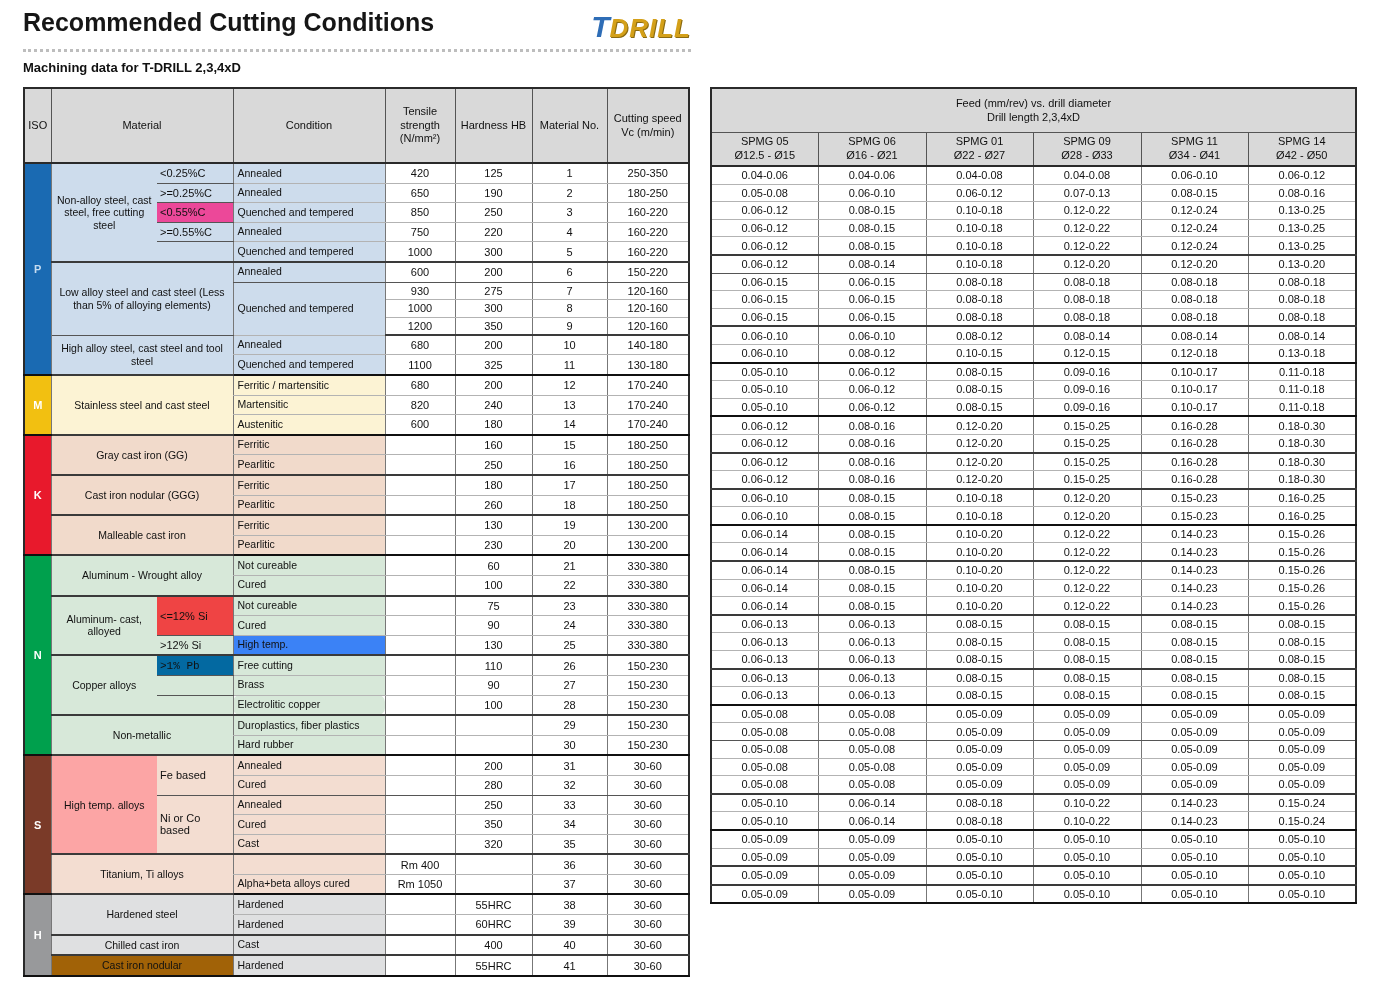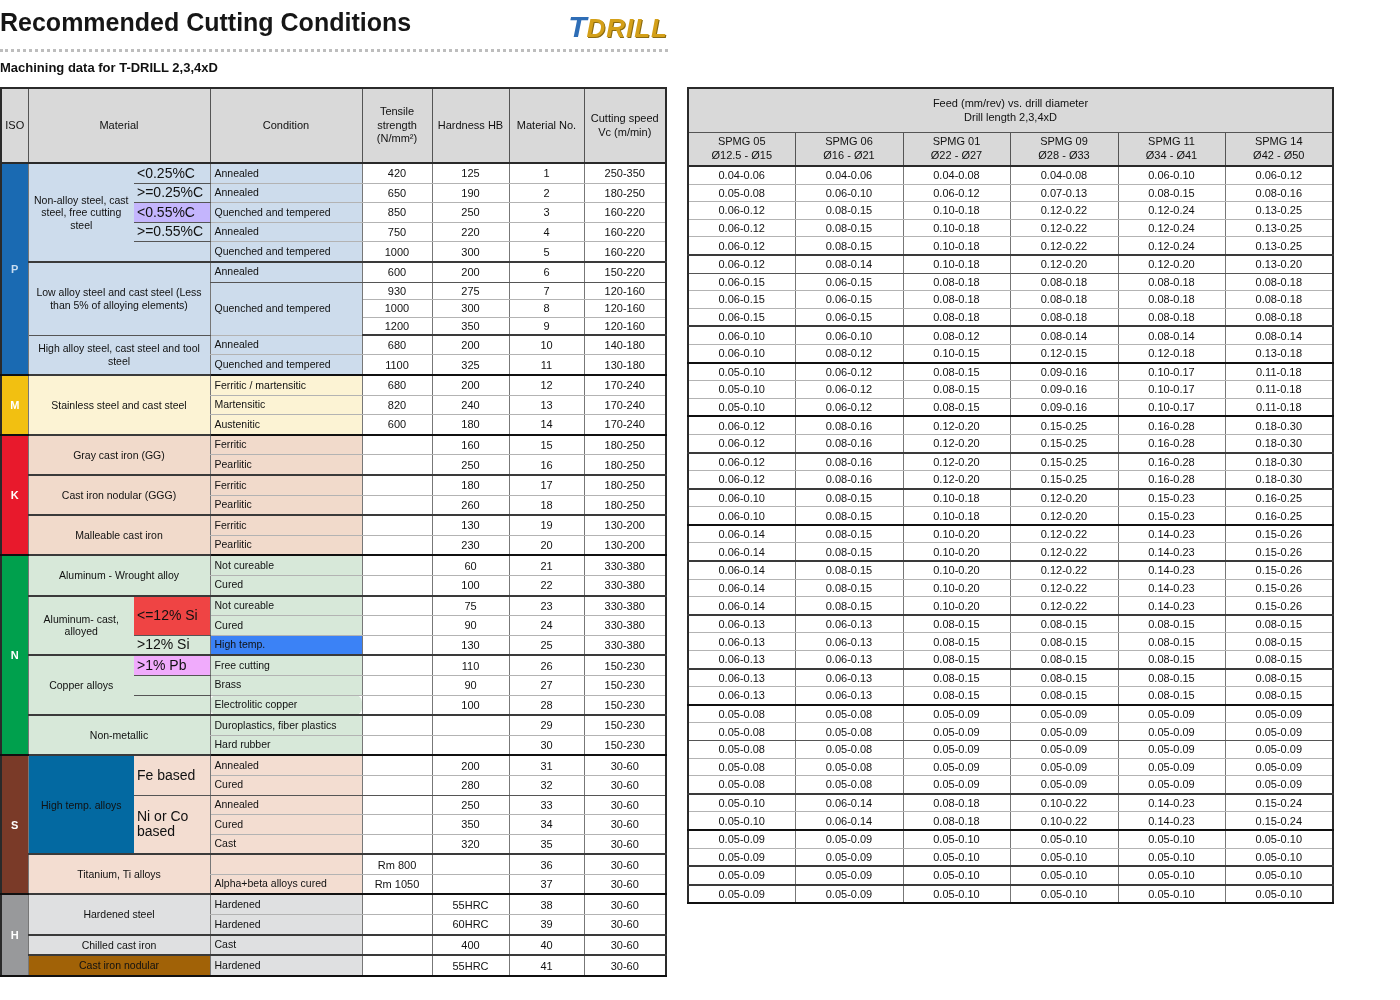--- a/index.html
+++ b/index.html
@@ -1,38 +1,38 @@
 <!DOCTYPE html>
 <html><head>
 <meta charset="utf-8">
 <style>
   html,body{margin:0;padding:0;background:#fff;}
   body{width:1400px;height:1000px;font-family:"Liberation Sans",sans-serif;color:#111;}
-  .page{position:relative;width:1400px;height:967px;box-sizing:border-box;padding:8px 0;}
+  .page{position:relative;width:1400px;height:967px;box-sizing:border-box;padding:8px 23px;}
   .header-row{position:relative;width:668px;height:38px;}
   .page-title{margin:0;font-size:25px;font-weight:bold;color:#161616;letter-spacing:0;}
   .logo{position:absolute;right:0;top:2px;font-style:italic;font-weight:bold;white-space:nowrap;}
   .logo-t{color:#2e6db6;font-size:30px;}
   .logo-drill{color:#d4a019;font-size:26px;letter-spacing:1px;text-shadow:1px 1px 0 #8a6a10;}
   .title-rule{width:668px;border-bottom:3px dotted #bdbdbd;margin-top:3px;}
   .subtitle{margin-top:8px;font-size:13px;font-weight:bold;}
   .tables{display:flex;gap:20px;margin-top:12px;align-items:flex-start;}
   table{border-collapse:collapse;table-layout:fixed;border:2px solid #2a2a2a;}
   table.left{width:665px;}
   table.right{width:645px;}
   th{background:#d9d9d9;font-weight:normal;font-size:11px;border:1px solid #555;text-align:center;padding:2px;line-height:1.25;}
   table.left thead th{height:69px;border-bottom:2px solid #2a2a2a;}
   table.right th.feed-title{height:39px;border-bottom:1px solid #555;}
   table.right thead tr.cols th{height:28px;border-bottom:2px solid #2a2a2a;}
   td{font-size:11px;text-align:center;height:16.6px;padding:0 3px;line-height:1.1;
      border-left:1px solid #777;border-right:1px solid #777;
      border-top:1px solid #b3b3b3;border-bottom:1px solid #b3b3b3;overflow:hidden;}
   .iso-cell{font-weight:bold;font-size:11px;border-bottom:2px solid #101010;}
   .mat-cell{text-align:center;font-size:10.5px;padding:1px 4px;line-height:1.2;border-right:none;border-bottom:2px solid #3a3a3a;}
-  .sub-cell{text-align:left;font-size:14px;border-left:none;}
+  .sub-cell{text-align:left;font-size:11px;border-left:none;}
   .sub-mid{border-bottom:1px solid #555;}
   .sub-last{border-bottom:2px solid #3a3a3a;}
   .cond-cell{text-align:left;font-size:10.5px;padding:1px 4px;}
   .num-cell,.feed-cell{background:#fff;}
   tr.sub-end td{border-bottom:1px solid #555;}
   tr.mat-end td{border-bottom:2px solid #3a3a3a;}
   tr.iso-end td{border-bottom:2px solid #101010;}
 </style>
 </head>
 <body>
@@ -85,21 +85,21 @@
           </tr>
           <tr>
             <td class="sub-cell sub-mid" rowspan="1" style="background: rgb(205, 220, 236);">&gt;=0.25%C</td>
             <td class="cond-cell" style="background: rgb(205, 220, 236);">Annealed</td>
             <td class="num-cell">650</td>
             <td class="num-cell">190</td>
             <td class="num-cell">2</td>
             <td class="num-cell">180-250</td>
           </tr>
           <tr>
-            <td class="sub-cell sub-mid" rowspan="1" style="background: #c4b5fd;">&lt;0.55%C</td>
+            <td class="sub-cell sub-mid" rowspan="1" style="background: #ec4899;">&lt;0.55%C</td>
             <td class="cond-cell" style="background: rgb(205, 220, 236);">Quenched and tempered</td>
             <td class="num-cell">850</td>
             <td class="num-cell">250</td>
             <td class="num-cell">3</td>
             <td class="num-cell">160-220</td>
           </tr>
           <tr>
             <td class="sub-cell sub-mid" rowspan="1" style="background: rgb(205, 220, 236);">&gt;=0.55%C</td>
             <td class="cond-cell" style="background: rgb(205, 220, 236);">Annealed</td>
             <td class="num-cell">750</td>
@@ -261,21 +261,21 @@
           <tr class="mat-end">
             <td class="sub-cell sub-last" rowspan="1" style="background: rgb(215, 232, 217);">&gt;12% Si</td>
             <td class="cond-cell" style="background: #3b82f6;">High temp.</td>
             <td class="num-cell"></td>
             <td class="num-cell">130</td>
             <td class="num-cell">25</td>
             <td class="num-cell">330-380</td>
           </tr>
           <tr>
             <td class="mat-cell" rowspan="3" style="background: rgb(215, 232, 217);">Copper alloys</td>
-            <td class="sub-cell sub-mid" rowspan="1" style="background: #f0abfc;">&gt;1% Pb</td>
+            <td class="sub-cell sub-mid" rowspan="1" style="background: #0369a1; font-family: Liberation Mono, monospace;">&gt;1% Pb</td>
             <td class="cond-cell" style="background: rgb(215, 232, 217);">Free cutting</td>
             <td class="num-cell"></td>
             <td class="num-cell">110</td>
             <td class="num-cell">26</td>
             <td class="num-cell">150-230</td>
           </tr>
           <tr>
             <td class="sub-cell sub-mid" rowspan="1" style="background: rgb(215, 232, 217);"></td>
             <td class="cond-cell" style="background: rgb(215, 232, 217);">Brass</td>
             <td class="num-cell"></td>
@@ -301,21 +301,21 @@
           </tr>
           <tr class="mat-end iso-end">
             <td class="cond-cell" style="background: rgb(215, 232, 217);">Hard rubber</td>
             <td class="num-cell"></td>
             <td class="num-cell"></td>
             <td class="num-cell">30</td>
             <td class="num-cell">150-230</td>
           </tr>
           <tr>
             <td class="iso-cell" rowspan="7" style="background: rgb(122, 58, 40); color: rgb(255, 255, 255);">S</td>
-            <td class="mat-cell" rowspan="5" style="background: #0369a1;">High temp. alloys</td>
+            <td class="mat-cell" rowspan="5" style="background: #fca5a5;">High temp. alloys</td>
             <td class="sub-cell sub-mid" rowspan="2" style="background: rgb(243, 221, 209);">Fe based</td>
             <td class="cond-cell" style="background: rgb(243, 221, 209);">Annealed</td>
             <td class="num-cell"></td>
             <td class="num-cell">200</td>
             <td class="num-cell">31</td>
             <td class="num-cell">30-60</td>
           </tr>
           <tr class="sub-end">
             <td class="cond-cell" style="background: rgb(243, 221, 209);">Cured</td>
             <td class="num-cell"></td>
@@ -341,21 +341,21 @@
           <tr class="mat-end">
             <td class="cond-cell" style="background: rgb(243, 221, 209);">Cast</td>
             <td class="num-cell"></td>
             <td class="num-cell">320</td>
             <td class="num-cell">35</td>
             <td class="num-cell">30-60</td>
           </tr>
           <tr>
             <td class="mat-cell" rowspan="2" colspan="2" style="background: rgb(243, 221, 209);">Titanium, Ti alloys</td>
             <td class="cond-cell" style="background: rgb(243, 221, 209);"></td>
-            <td class="num-cell">Rm 800</td>
+            <td class="num-cell">Rm 400</td>
             <td class="num-cell"></td>
             <td class="num-cell">36</td>
             <td class="num-cell">30-60</td>
           </tr>
           <tr class="mat-end iso-end">
             <td class="cond-cell" style="background: rgb(243, 221, 209);">Alpha+beta alloys cured</td>
             <td class="num-cell">Rm 1050</td>
             <td class="num-cell"></td>
             <td class="num-cell">37</td>
             <td class="num-cell">30-60</td>

